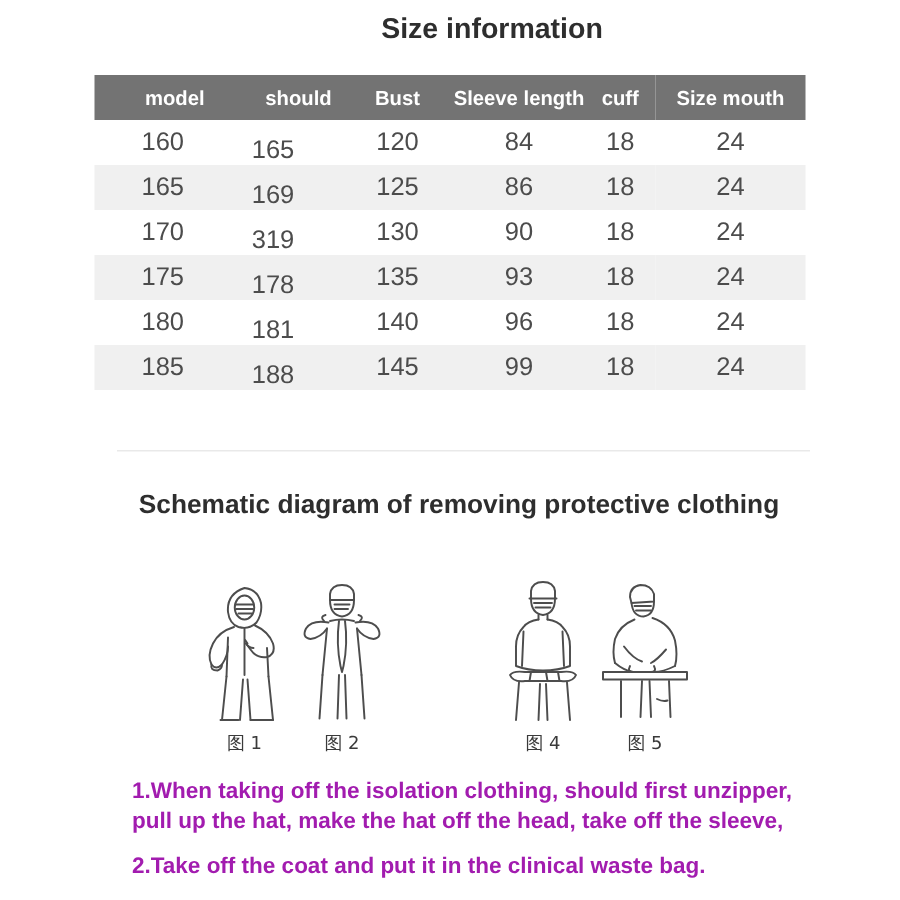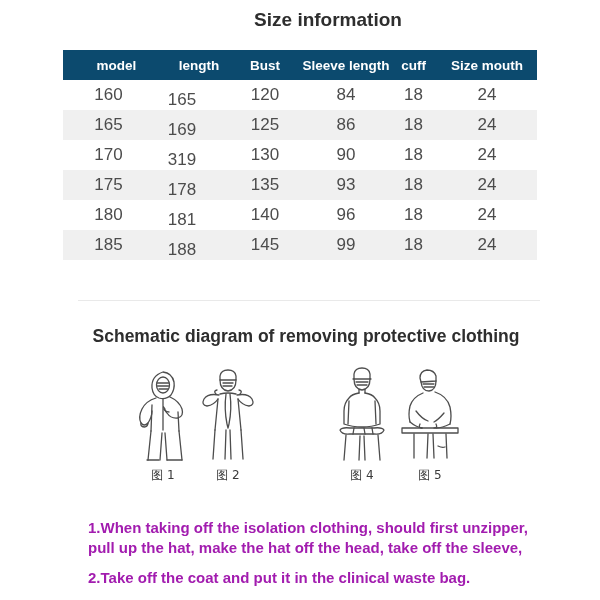--- a/index.html
+++ b/index.html
@@ -16,36 +16,36 @@
   }
   #size-title { left:328px; top:9px; font-size:19px; }
   #schematic-title { left:306px; top:326px; font-size:17.5px; }
 
   
   table.size-table {
     position:absolute; left:63px; top:50px; width:474px;
     border-collapse:collapse; table-layout:fixed;
   }
   .size-table th {
-    background:#0c4a6e; color:#ffffff; font-size:13.5px; font-weight:bold;
+    background:#737373; color:#ffffff; font-size:13.5px; font-weight:bold;
     height:30px; padding:0; text-align:center;
   }
   .size-table td {
     font-size:17px; color:#4c4c4c; height:30px; padding:0;
     text-align:center; font-weight:normal;
   }
   .size-table tbody tr:nth-child(even) { background:#f0f0f0; }
   .size-table td span { display:inline-block; }
   .size-table td.c-model span  { transform:translate(-8px,0); }
   .size-table td.c-length span { transform:translate(-17px,5px); }
 
   .divider { position:absolute; left:78px; top:300px; width:462px; height:1px; background:#e9e9e9; }
 
   
-  .figures { position:absolute; left:0; top:366px; width:476px; height:118px; }
+  .figures { position:absolute; left:0; top:386px; width:476px; height:118px; }
   .fig { position:absolute; width:76px; text-align:center; }
   .fig svg { display:block; margin:0 auto; }
   .fig-label { font-size:12px; color:#3a3a3a; margin-top:1px; white-space:nowrap;
                font-family:"DejaVu Sans","Liberation Sans",sans-serif; }
   #fig1 { left:125px; top:2px; }
   #fig2 { left:190px; top:0px; }
   #fig3 { left:257px; top:1px; }
   #fig4 { left:324px; top:0px; }
   #fig5 { left:392px; top:1px; }
 
@@ -69,21 +69,21 @@
       <col style="width:107px">
         <col style="width:58px">
         <col style="width:74px">
       <col style="width:88px">
         <col style="width:47px">
         <col style="width:100px">
     </colgroup>
     <thead>
       <tr>
         <th>model</th>
-        <th>length</th>
+        <th>should</th>
         <th>Bust</th>
         <th>Sleeve length</th>
         <th>cuff</th>
         <th>Size mouth</th>
       </tr>
     </thead>
     <tbody>
       <tr>
         <td class="c-model"><span>160</span></td>
         <td class="c-length"><span>165</span></td>

